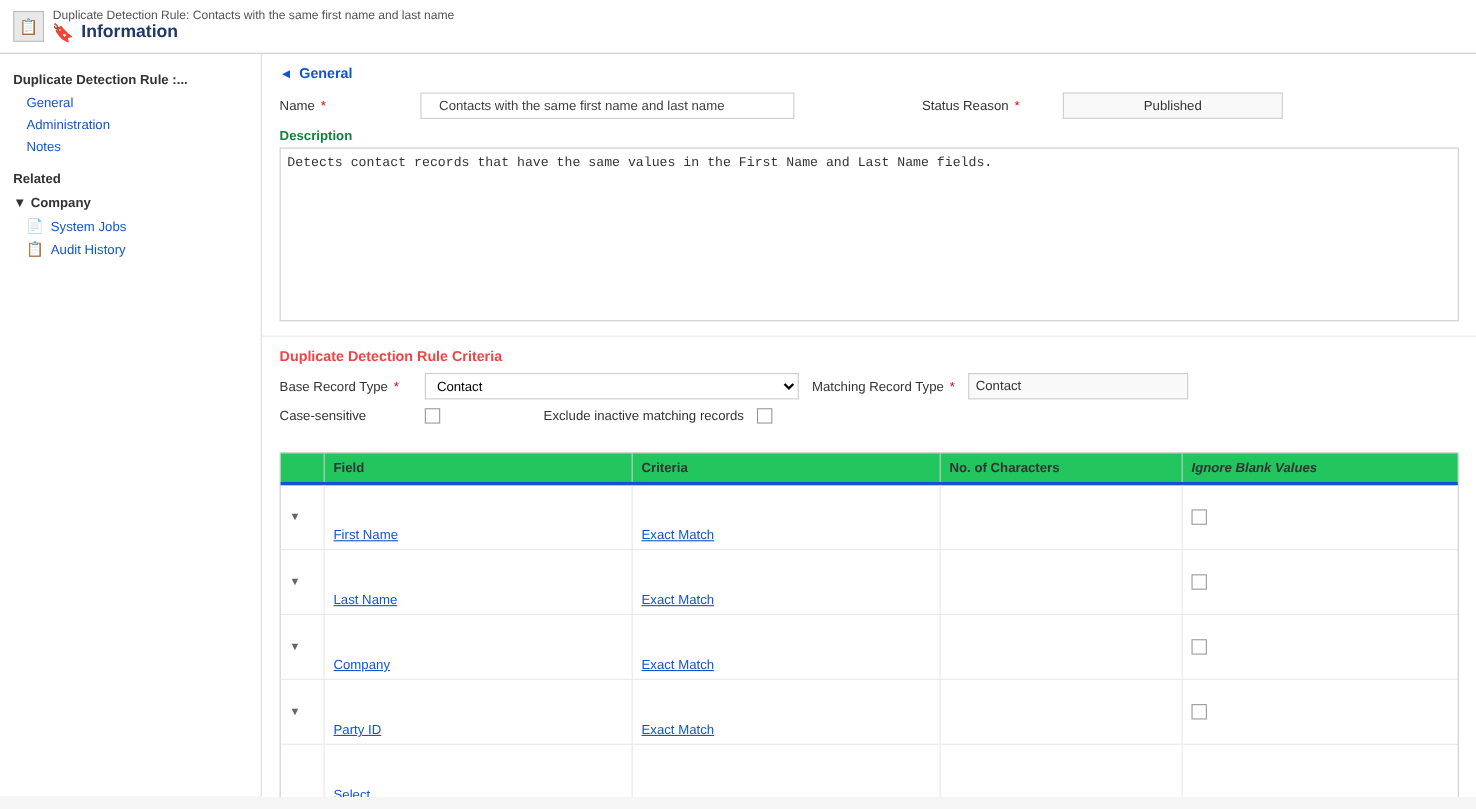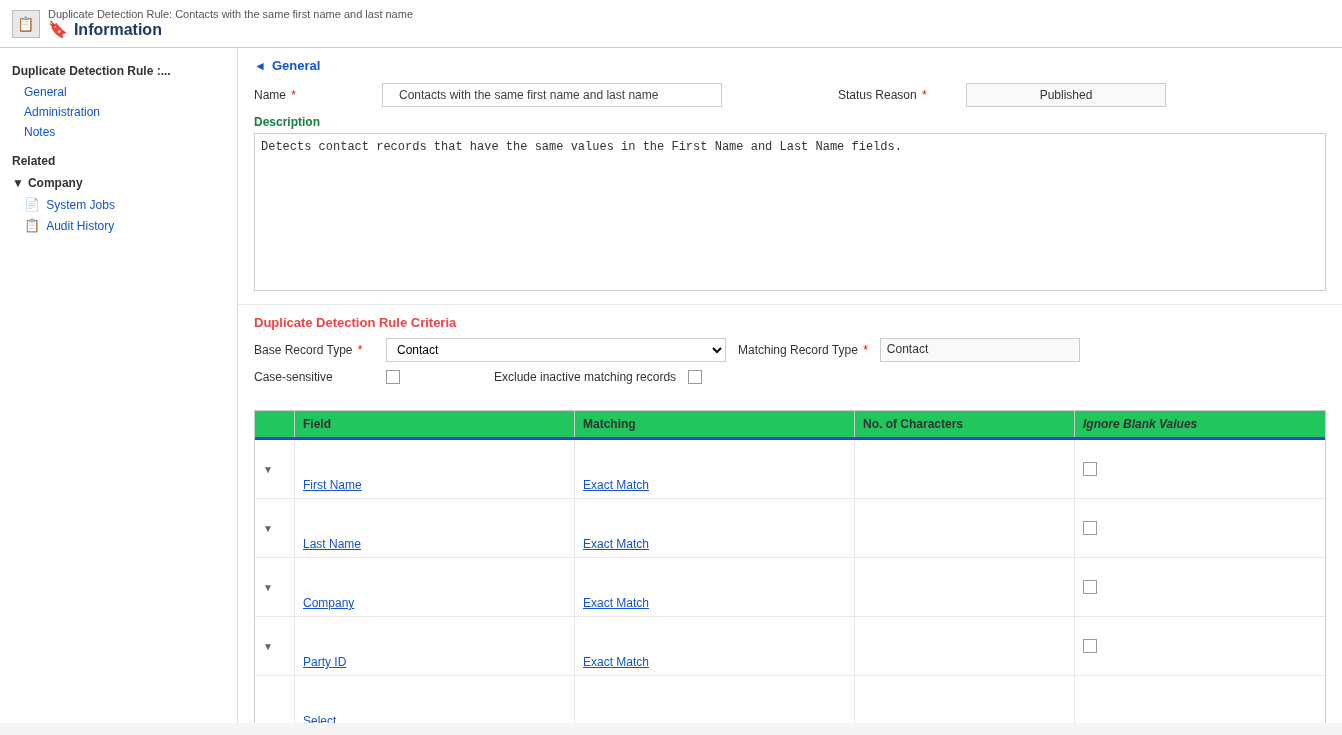--- a/index.html
+++ b/index.html
@@ -373,21 +373,21 @@
         <div class="checkbox-field"></div>
         <span style="margin-left: 82px;" class="field-label">Exclude inactive matching records</span>
         <div class="checkbox-field"></div>
       </div>
     </div>
 
     <div class="criteria-grid">
       <div class="grid-header">
         <div class="grid-header-cell"></div>
         <div class="grid-header-cell">Field</div>
-        <div class="grid-header-cell">Matching</div>
+        <div class="grid-header-cell">Criteria</div>
         <div class="grid-header-cell">No. of Characters</div>
         <div class="grid-header-cell">Ignore Blank Values</div>
       </div>
 
       <div class="grid-row">
         <div class="grid-cell">
             <span class="expand-icon">▼</span>
           </div>
         <div class="grid-cell">
             <a class="grid-link">First Name</a>

